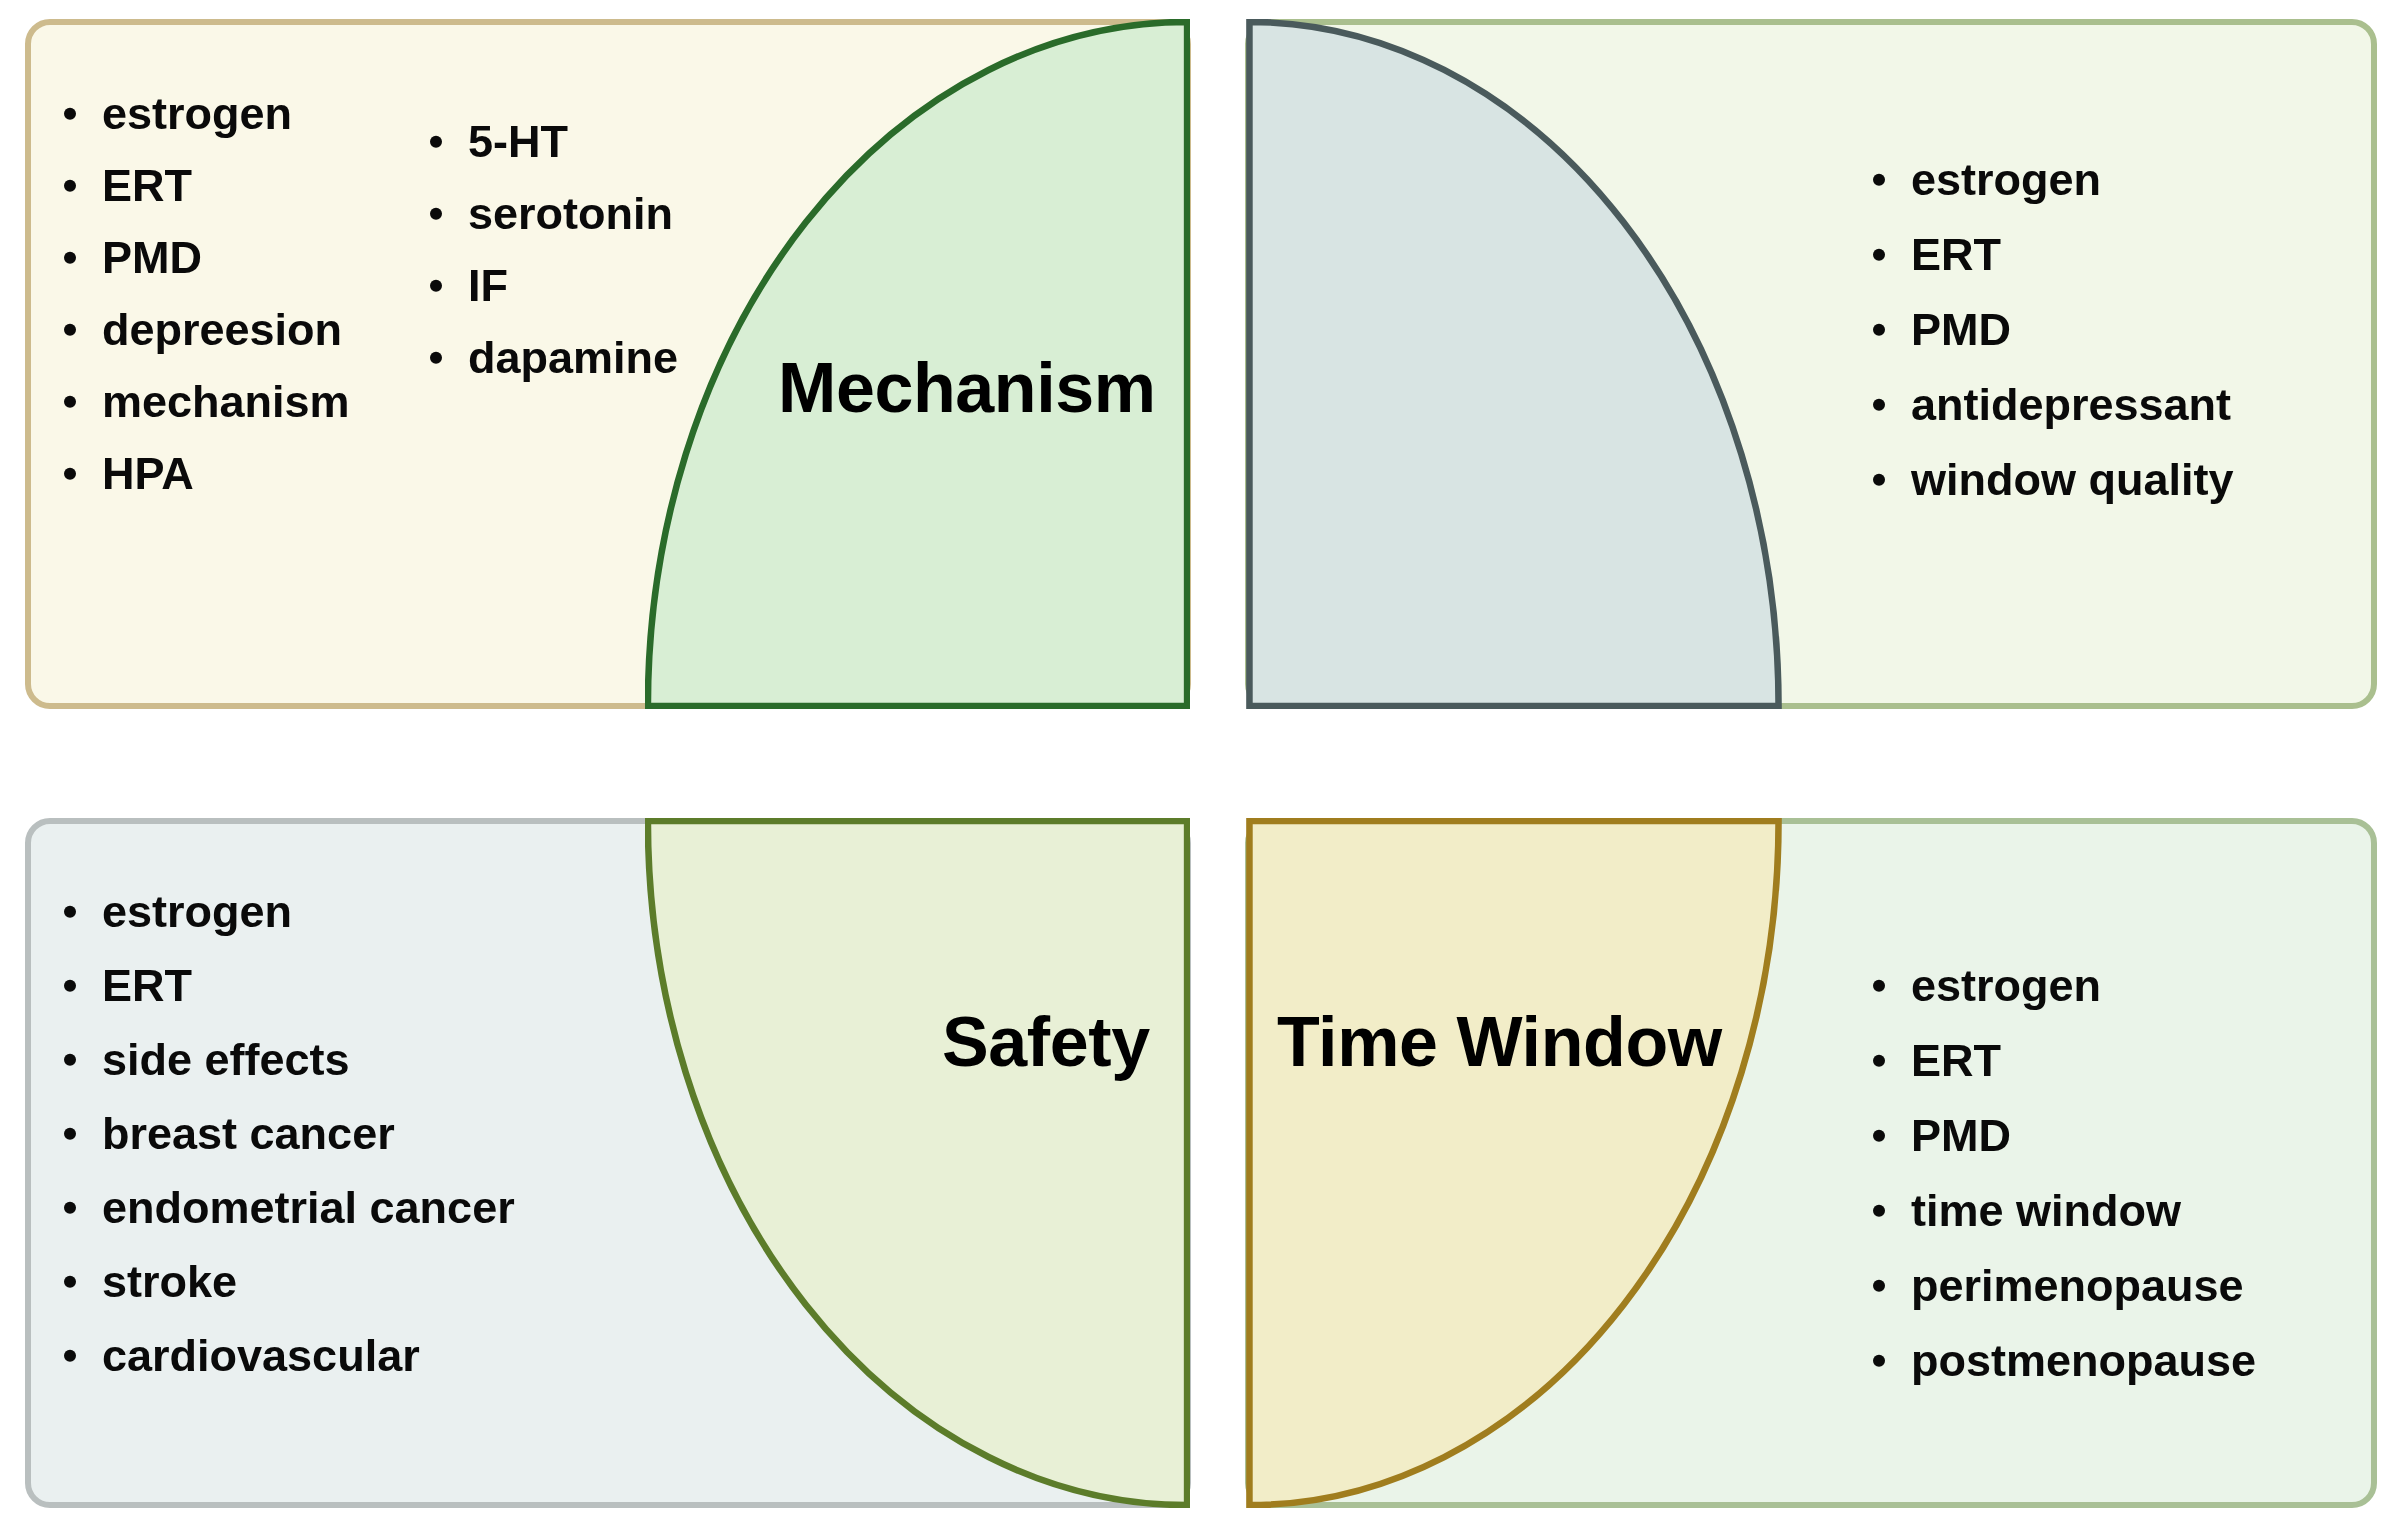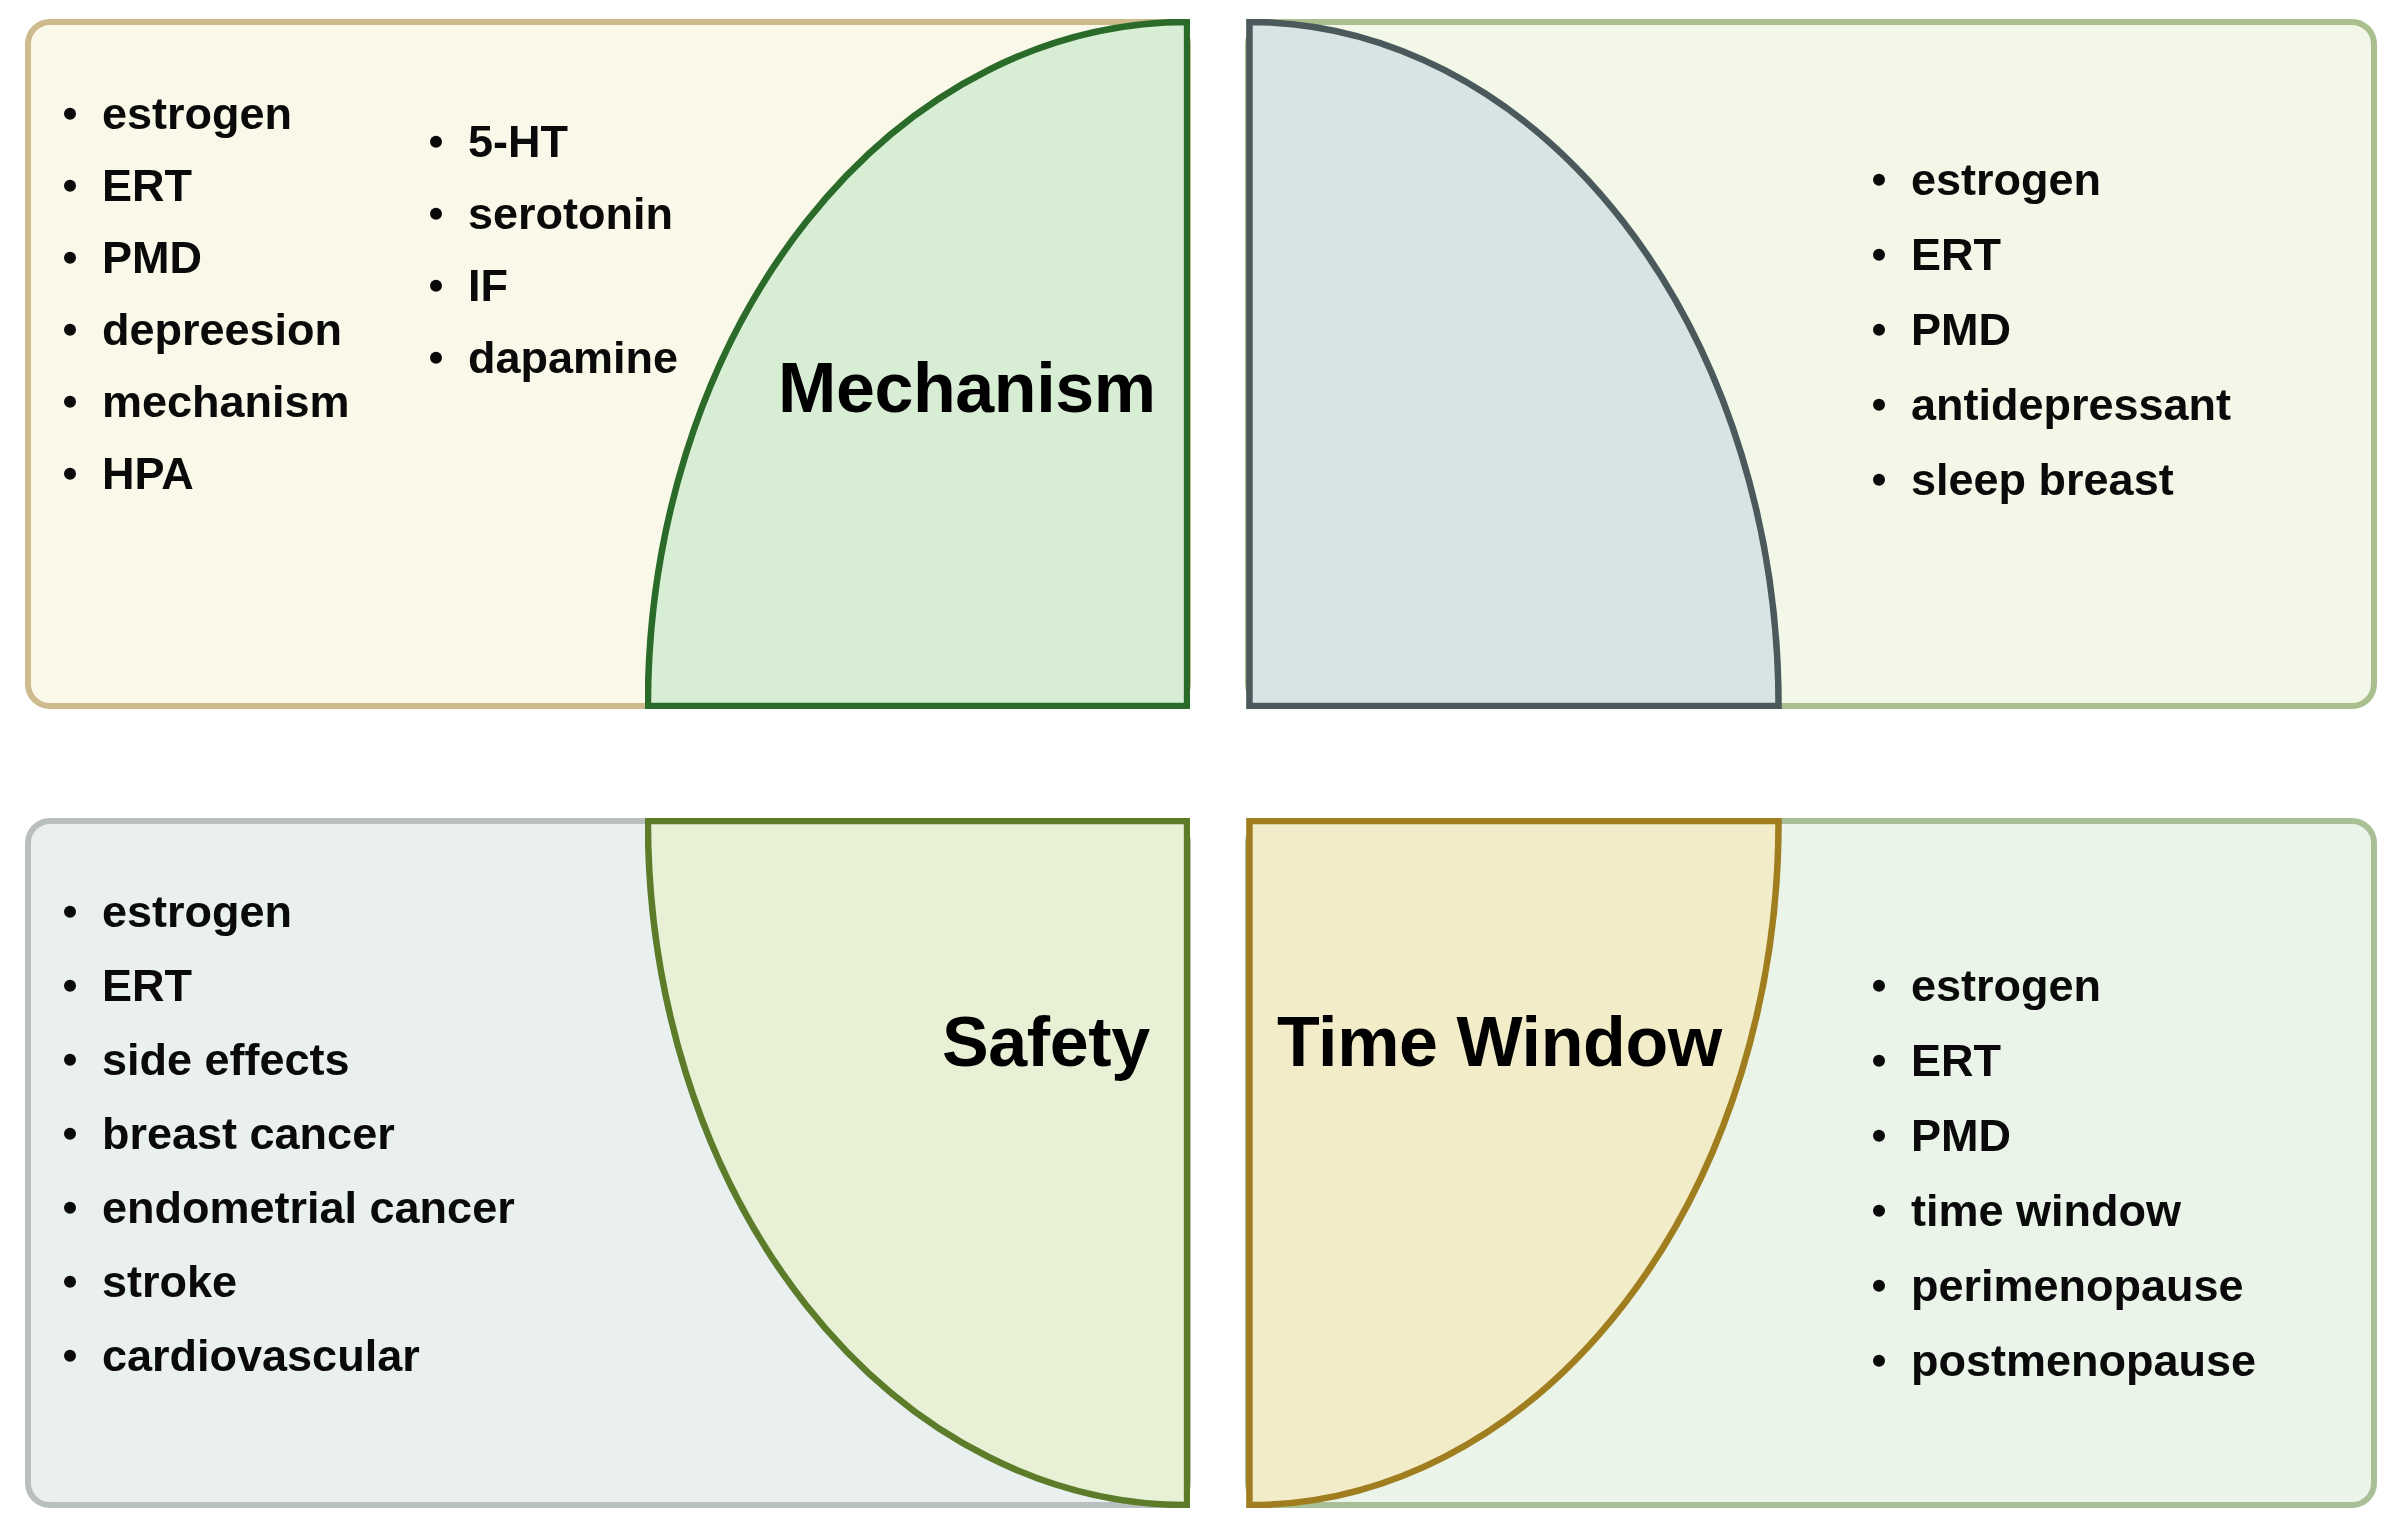--- a/index.html
+++ b/index.html
@@ -125,21 +125,21 @@
 
       <path d="M 6 4 L 6 948 L 736 948 A 730 944 0 0 0 6 4 Z" fill="#d8e4e3" stroke="#4a5a5c" stroke-width="9" stroke-linejoin="miter"></path>
     </svg>
   </div>
 
   <ul class="blist list-efficacy">
     <li>estrogen</li>
     <li>ERT</li>
     <li>PMD</li>
     <li>antidepressant</li>
-    <li>sleep breast</li>
+    <li>window quality</li>
   </ul>
 
 
   <div class="panel panel-safety"></div>
 
   <div class="wedge wedge-safety">
     <svg width="545" height="690" viewBox="0 0 752 952">
 
       <path d="M 748 4 L 4 4 A 744 944 0 0 0 748 948 Z" fill="#e8f0d6" stroke="#5c7c2a" stroke-width="9" stroke-linejoin="miter"></path>
     </svg>

